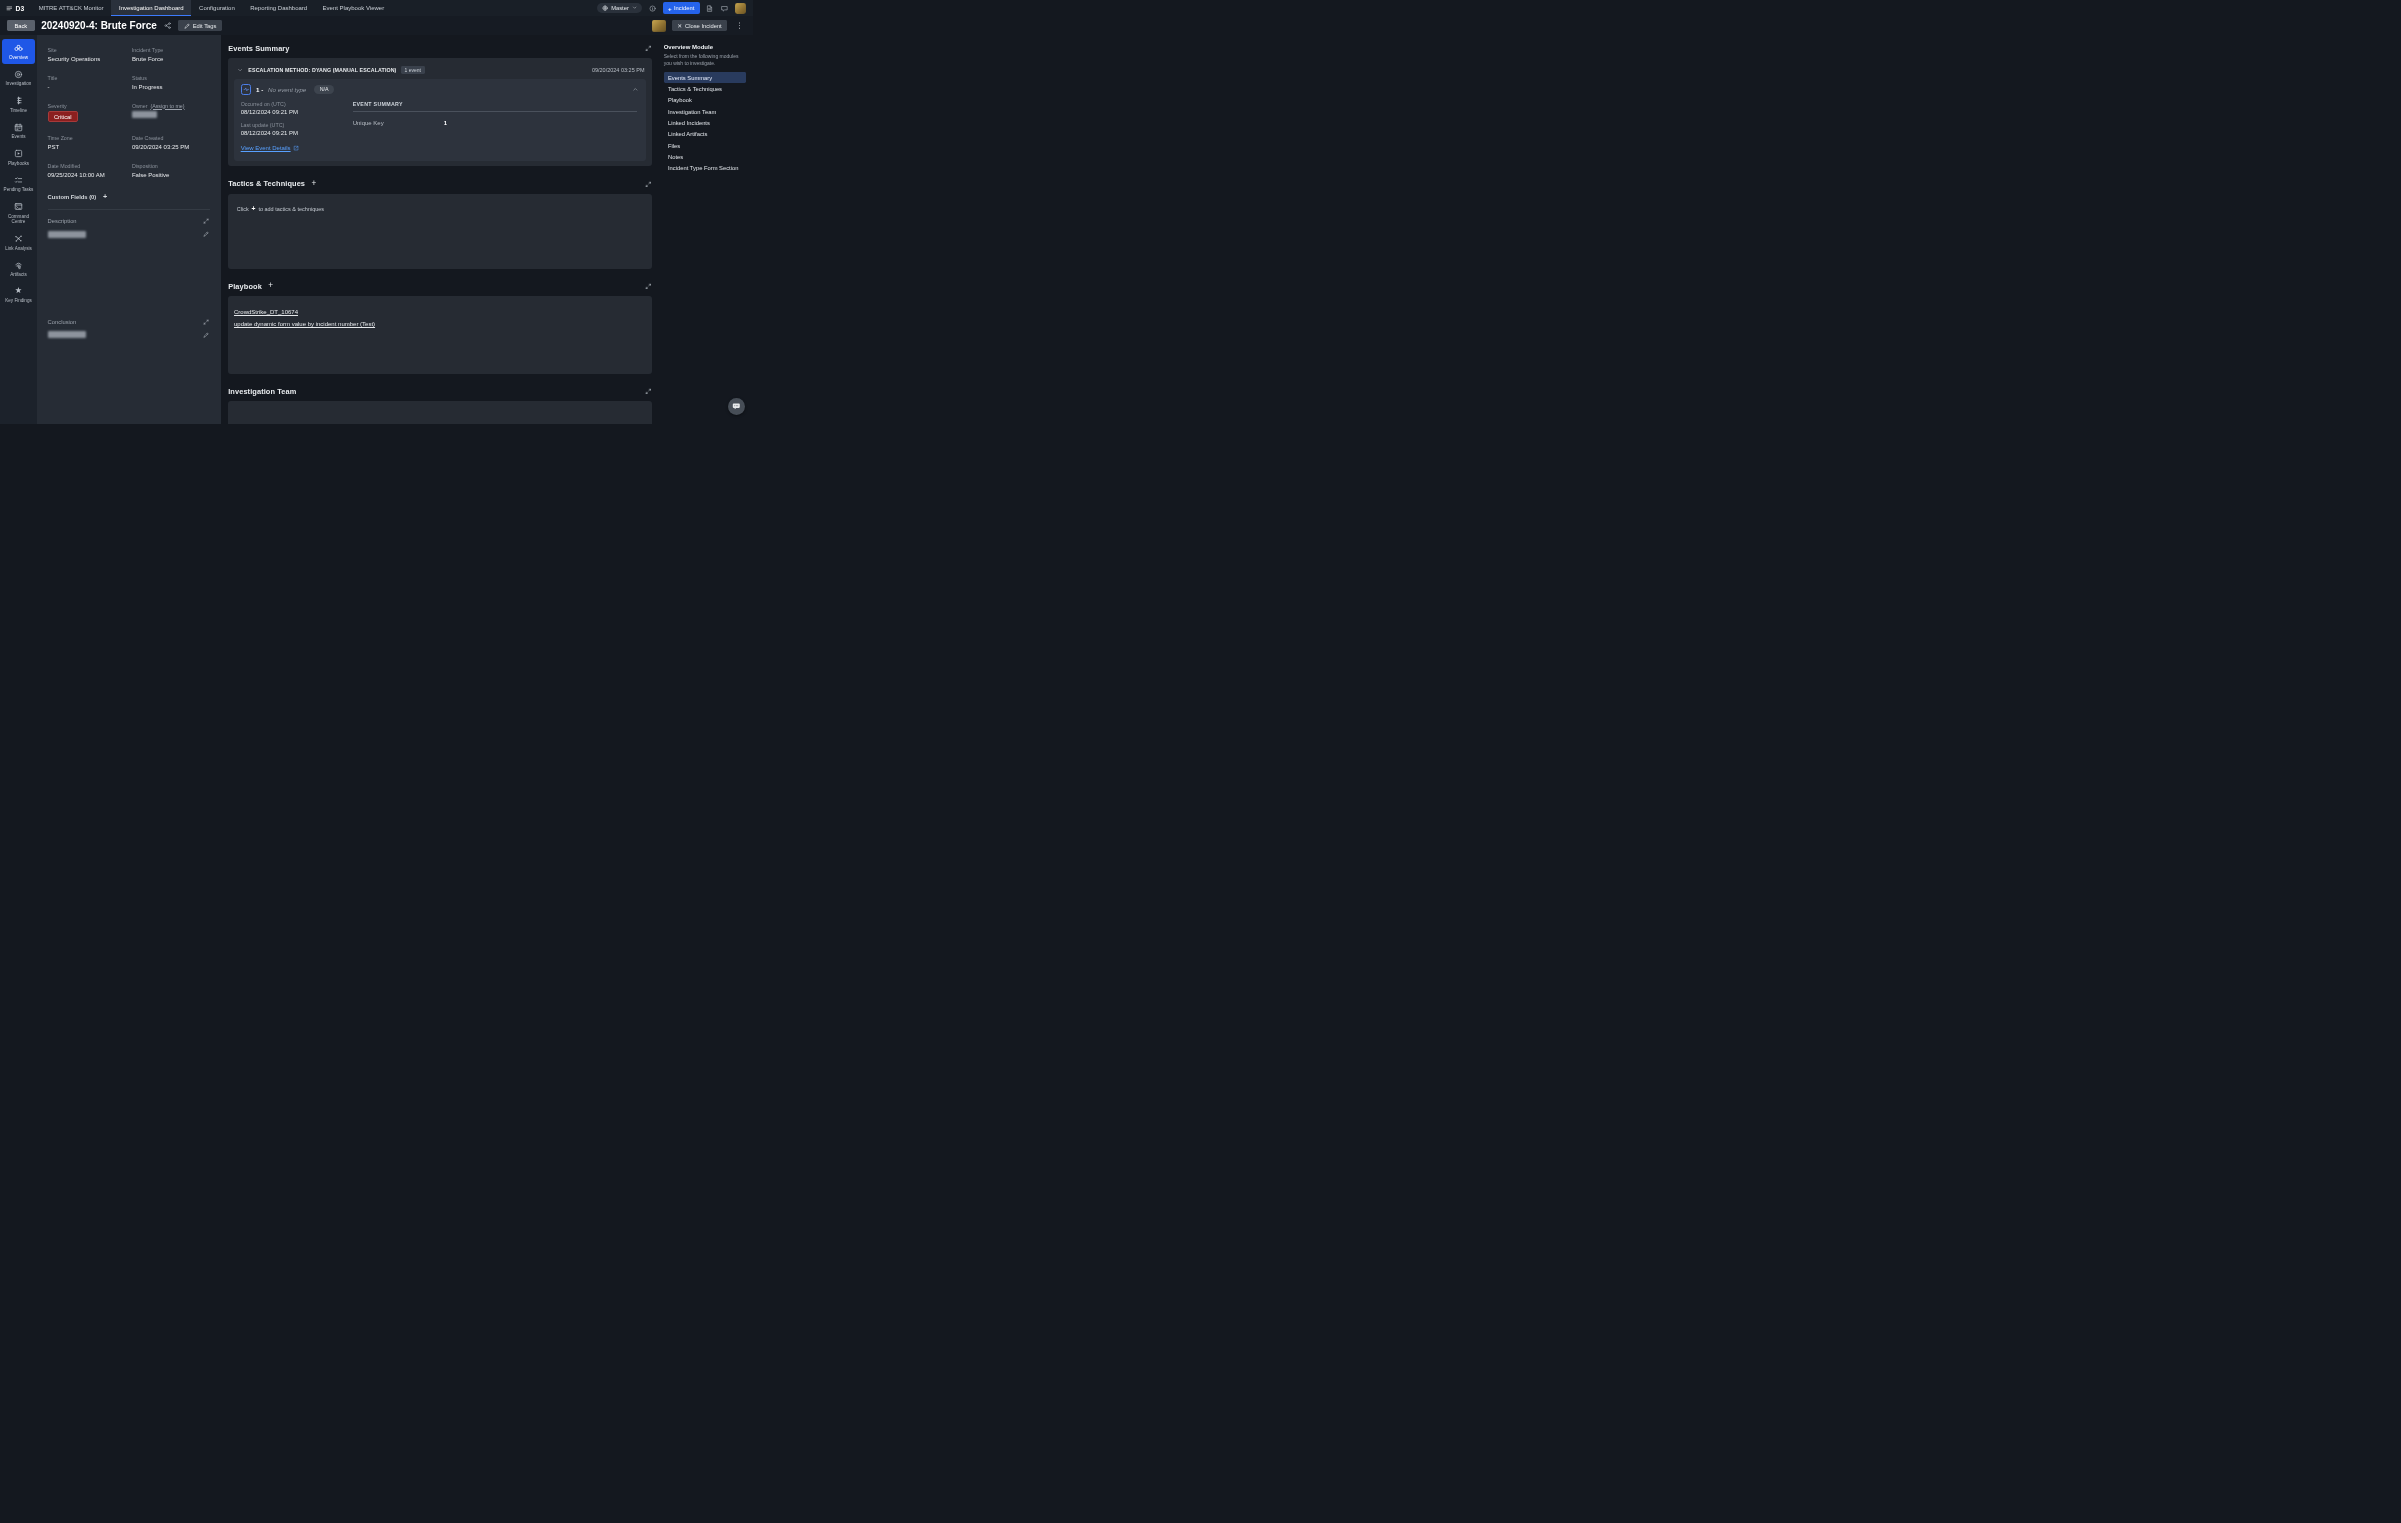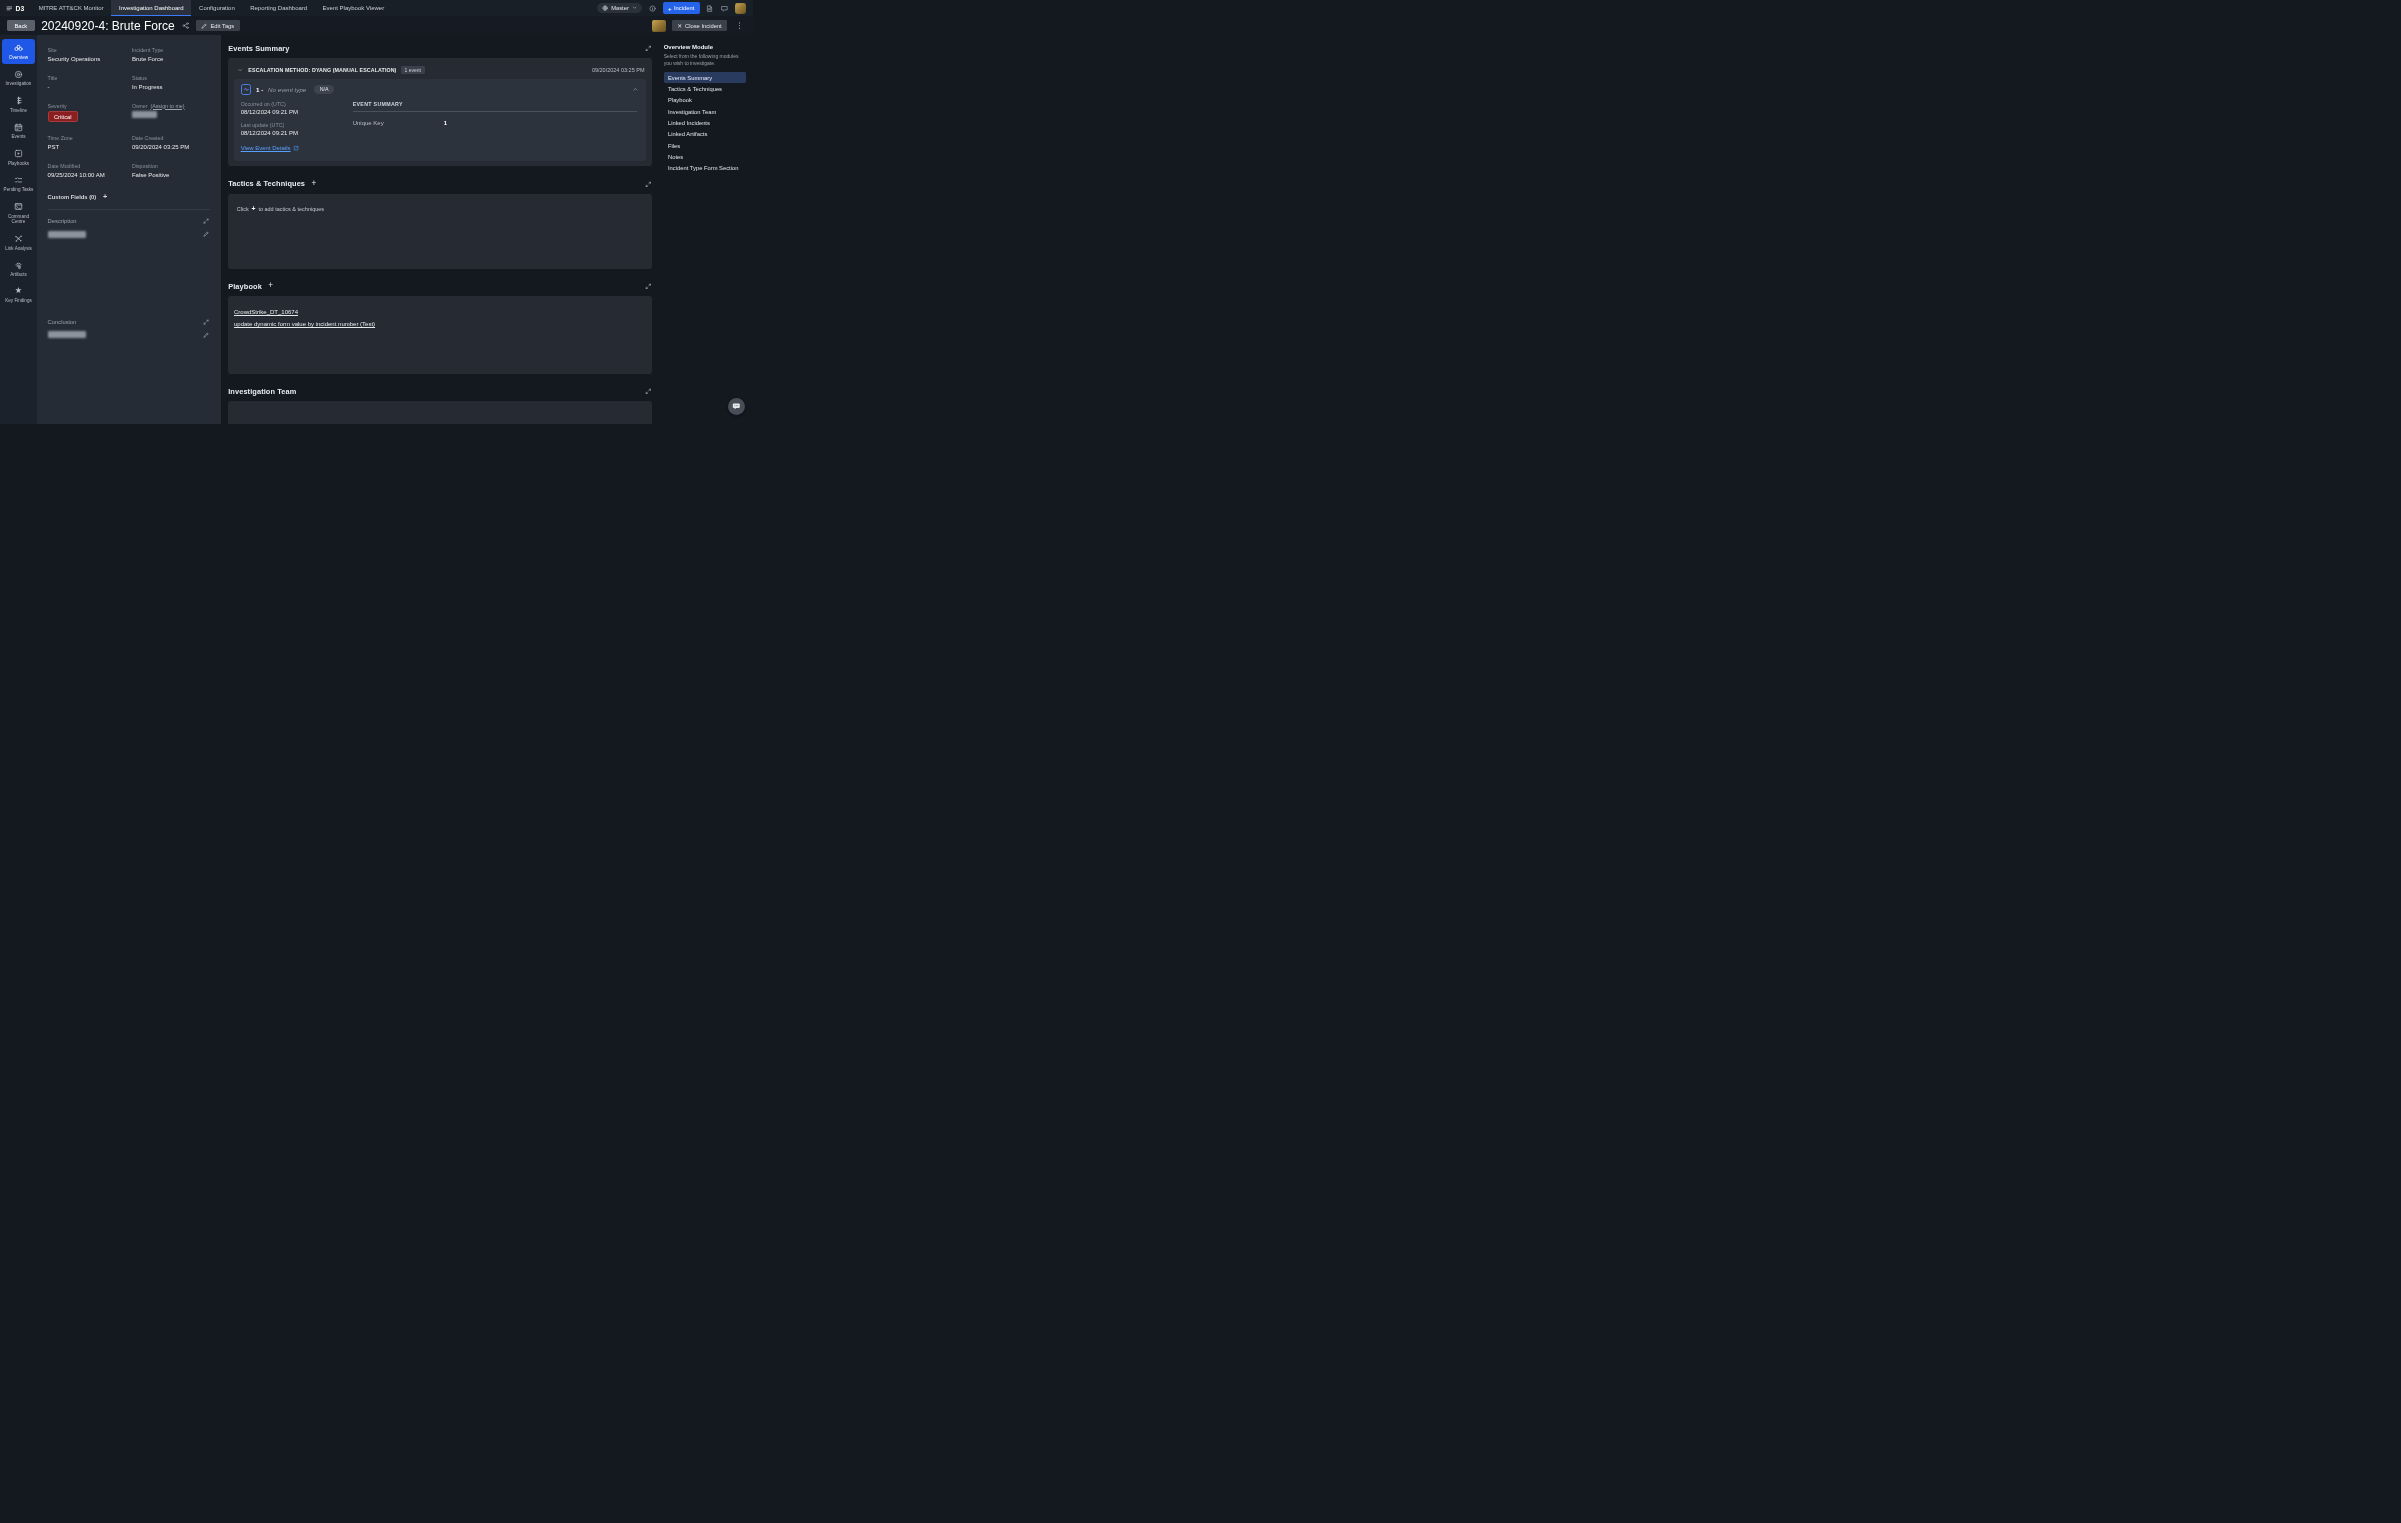--- a/index.html
+++ b/index.html
@@ -25,21 +25,21 @@
   .topnav-right{margin-left:auto;display:flex;align-items:center;gap:5.8px;padding-right:6.7px}
   .master-pill{display:flex;align-items:center;gap:2.9px;background:#2a313b;border:0;border-radius:6.7px;padding:1.9px 4.8px;color:#e3e7eb;font-size:5.8px}
   .btn-incident{display:flex;align-items:center;gap:2.4px;background:var(--accent);border:0;border-radius:1.9px;color:#fff;font-size:5.8px;padding:2.4px 5.3px}
   .btn-incident .plus{font-size:6.2px;font-weight:700}
   .avatar-wrap{width:11px;height:11px;border-radius:2.4px;overflow:hidden;position:relative;cursor:pointer}
   .avatar-blur{position:absolute;inset:-1.9px;background:linear-gradient(135deg,#d9b659,#8a6d2f 60%,#5d4a1f);filter:blur(1.4px)}
 
   
   .incident-bar{height:19px;background:#161b23;display:flex;align-items:center;gap:6.2px;padding:0 6.7px}
   .btn-back{background:#5a616b;border:0;border-radius:1.4px;color:#fff;font-size:5.8px;padding:2.4px 7.7px}
-  .incident-title{font-size:12px;font-weight:400;color:#fff}
+  .incident-title{font-size:10px;font-weight:700;color:#fff}
   .btn-gray{display:flex;align-items:center;gap:2.9px;background:#3a414b;border:0;border-radius:1.4px;color:#e6e9ec;font-size:5.8px;padding:2.4px 5.3px}
   .incident-right{margin-left:auto;display:flex;align-items:center;gap:5.8px}
   .avatar-wrap.lg{width:14.4px;height:11.5px;border-radius:1.9px}
   .kebab{font-size:7.7px;color:#cfd4da;background:none;border:0;line-height:1;padding:1px 2.9px}
 
   
   .app{display:flex;height:389px}
 
   .rail{width:37px;background:var(--rail);padding:3.8px 1.9px 0;display:flex;flex-direction:column;align-items:center;flex:0 0 auto}
   .rail-item{width:33px;border-radius:2.9px;padding:4.3px 1px 3.4px;margin-bottom:1.9px;display:flex;flex-direction:column;align-items:center;gap:2.4px;color:#b7bdc5;background:none;border:0}

